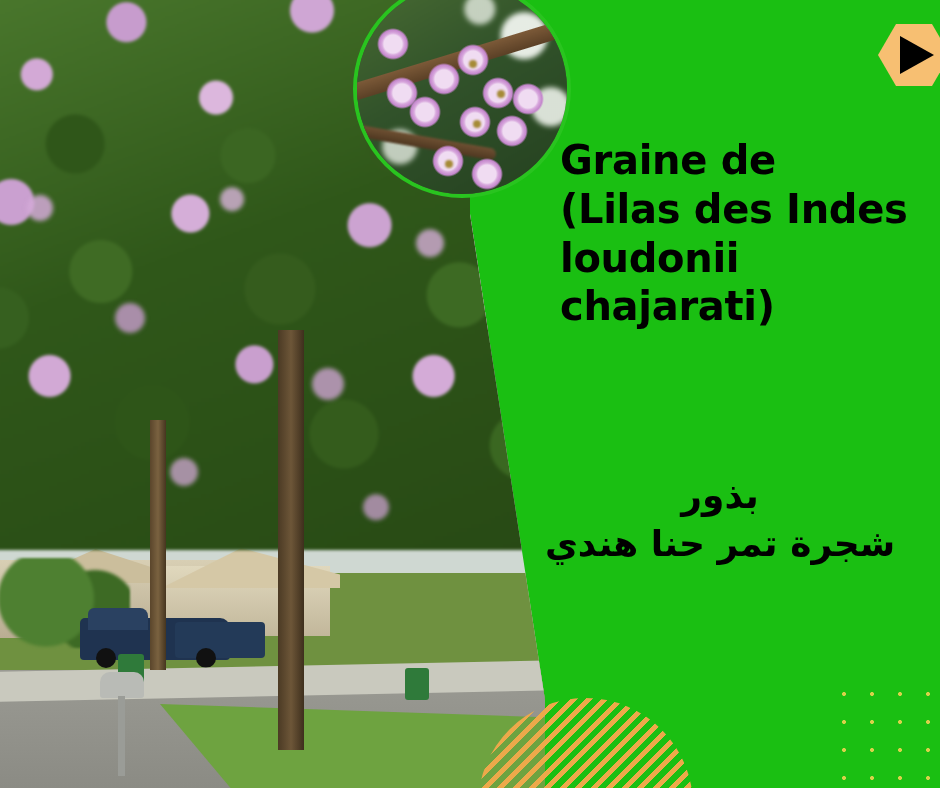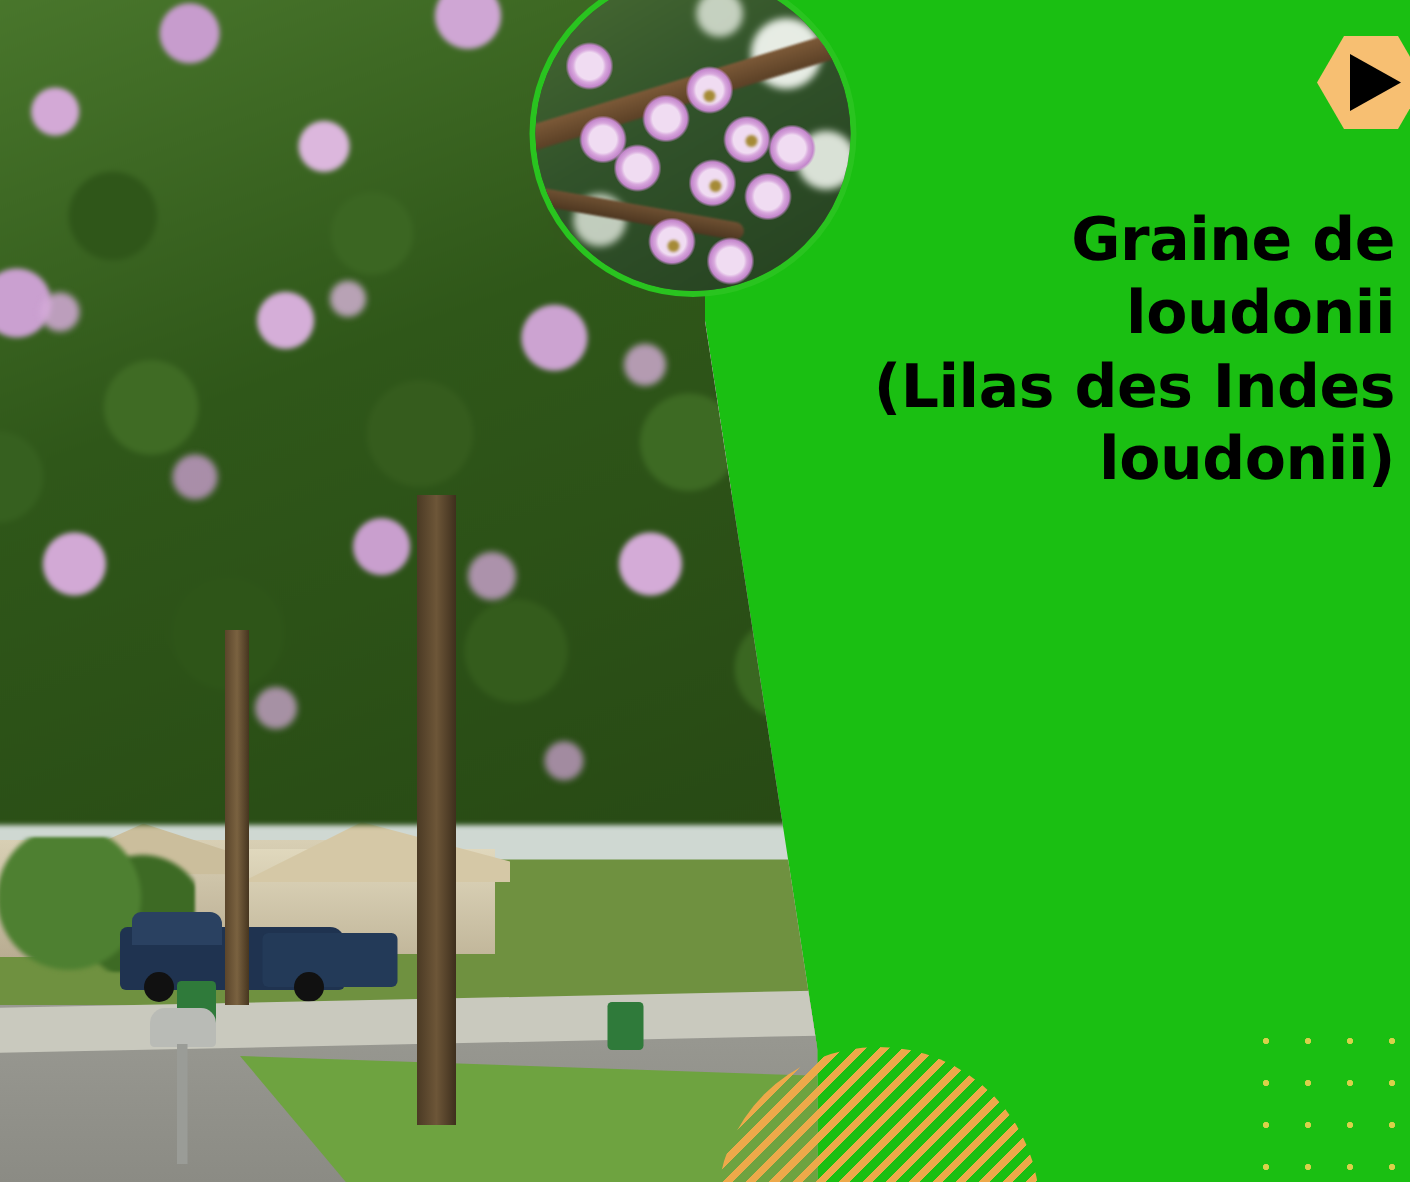--- a/index.html
+++ b/index.html
@@ -170,21 +170,21 @@
     position:absolute;
     background:
       radial-gradient(circle at 50% 50%, #f0dcf2 0 9px, #d8a8dd 11px, #c487cc 14px, rgba(0,0,0,0) 16px);
   }
   .ci-center{ position:absolute; width:8px; height:8px; border-radius:50%;
     background:#a58a36; filter:blur(1px); }
 
   
   .title-block{
     position:absolute; left:560px; top:136px; width:370px;
-    text-align:right; color:#000;
+    text-align:left; color:#000;
     font-weight:bold; font-size:40px; line-height:1.22;
     letter-spacing:-.3px;
   }
   .title-block .ln{ display:block; }
 
   .arabic-block{
     position:absolute; left:510px; top:472px; width:420px;
     text-align:center; color:#000; direction:rtl;
     font-weight:bold; font-size:36px; line-height:1.34;
   }
@@ -287,23 +287,27 @@
     <div class="ci-center" style="left:140px; top:106px;"></div>
     <div class="ci-center" style="left:116px; top:136px;"></div>
     <div class="ci-center" style="left:88px;  top:176px;"></div>
   </div>
 
   <div class="play-hex"></div>
   <div class="play-tri"></div>
 
   <div class="title-block">
     <span class="ln">Graine de</span>
+    <span class="ln">(Lilas des Indes</span>
     <span class="ln">loudonii</span>
-    <span class="ln">(Lilas des Indes</span>
-    <span class="ln">loudonii)</span>
+    <span class="ln">chajarati)</span>
   </div>
 
+  <div class="arabic-block">
+    <span class="ln">بذور</span>
+    <span class="ln">شجرة تمر حنا هندي</span>
+  </div>
 
   <div class="stripe-circle-bottom"></div>
   <div class="dotgrid-br"></div>
 
 
 </div>
 
 </body></html>

